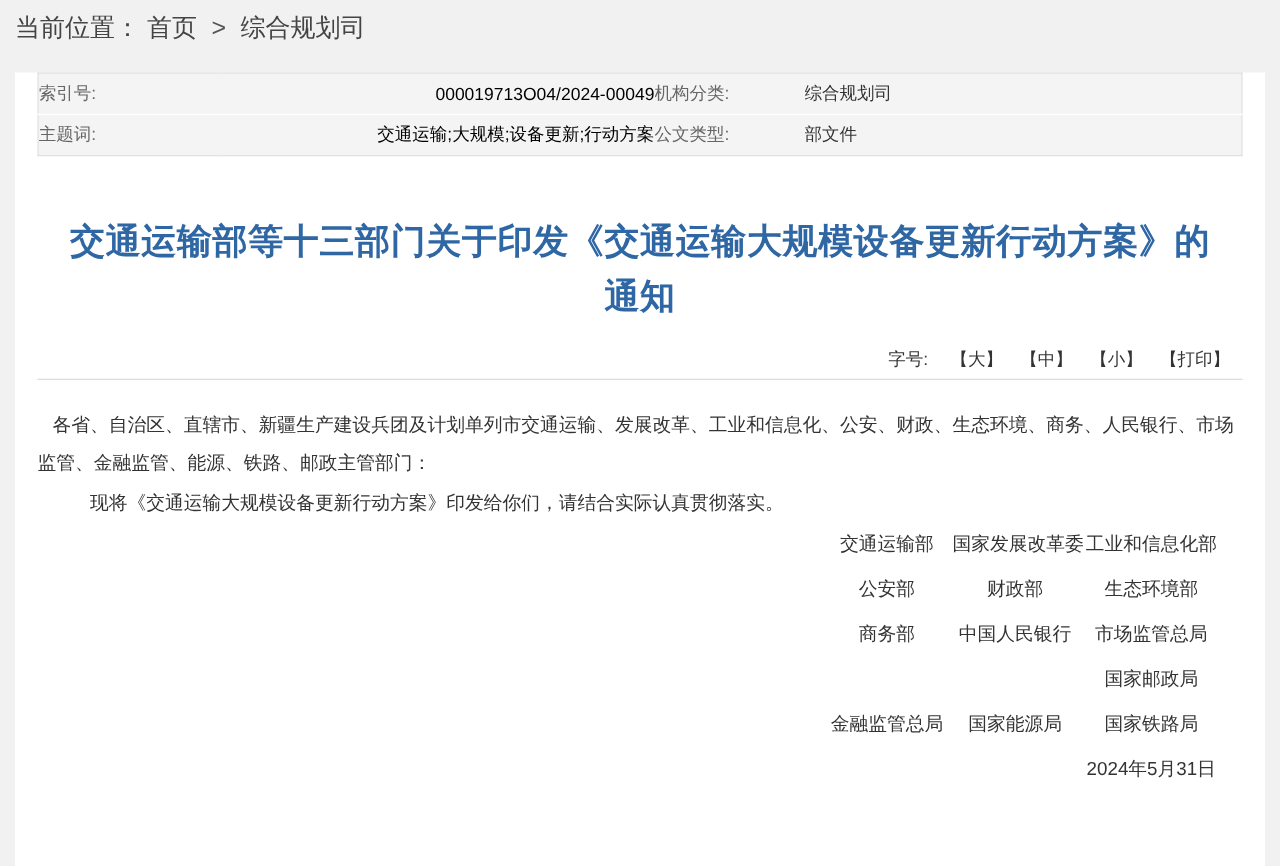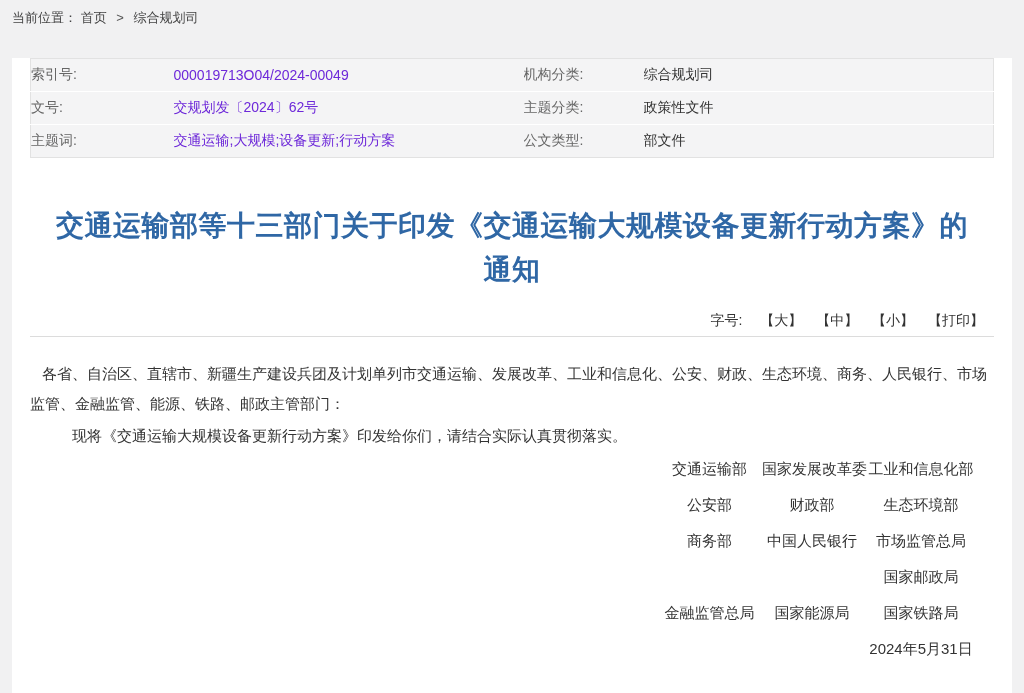--- a/index.html
+++ b/index.html
@@ -6,21 +6,21 @@
   html, body {
     margin: 0; padding: 0;
     width: 1024px; height: 693px;
     background: #f1f1f2;
     font-family: "Liberation Sans", "DejaVu Sans", sans-serif;
     overflow: hidden;
   }
   .breadcrumb-bar {
     height: 43px;
     padding: 9px 0 0 12px;
-    font-size: 13px;
+    font-size: 20px;
     color: #444;
   }
   .breadcrumb-bar a { color: #444; text-decoration: none; cursor: pointer; }
   .breadcrumb-sep { margin: 0 6px; color: #555; }
   .panel {
     margin: 0 12px;
     background: #ffffff;
     min-height: 650px;
     padding: 0 18px 10px 18px;
   }
@@ -35,21 +35,21 @@
   }
   table.meta-table td {
     height: 33px;
     padding: 0;
     vertical-align: middle;
     white-space: nowrap;
     overflow: hidden;
   }
   table.meta-table tr + tr td { border-top: 1px solid #ffffff; }
   td.m-label { color: #666; padding-left: 23px; width: 143px; }
-  td.m-value { color: #6d28d9; width: 350px; }
+  td.m-value { color: #000000; width: 350px; text-align: right; }
   td.m-label2 { color: #666; width: 120px; }
   td.m-value2 { color: #333; }
   .doc-title {
     margin: 46px 26px 0 26px;
     text-align: center;
     color: #2f67a5;
     font-size: 28px;
     letter-spacing: 0.5px;
     font-weight: bold;
     line-height: 44px;
@@ -107,26 +107,20 @@
 
   <table class="meta-table">
     <tbody>
         <tr>
       <td class="m-label">索引号:</td>
       <td class="m-value">000019713O04/2024-00049</td>
       <td class="m-label2">机构分类:</td>
       <td class="m-value2">综合规划司</td>
     </tr>
     <tr>
-      <td class="m-label">文号:</td>
-      <td class="m-value">交规划发〔2024〕62号</td>
-      <td class="m-label2">主题分类:</td>
-      <td class="m-value2">政策性文件</td>
-    </tr>
-    <tr>
       <td class="m-label">主题词:</td>
       <td class="m-value">交通运输;大规模;设备更新;行动方案</td>
       <td class="m-label2">公文类型:</td>
       <td class="m-value2">部文件</td>
     </tr>
   </tbody>
     </table>
 
   <h1 class="doc-title">交通运输部等十三部门关于印发《交通运输大规模设备更新行动方案》的通知</h1>
 

